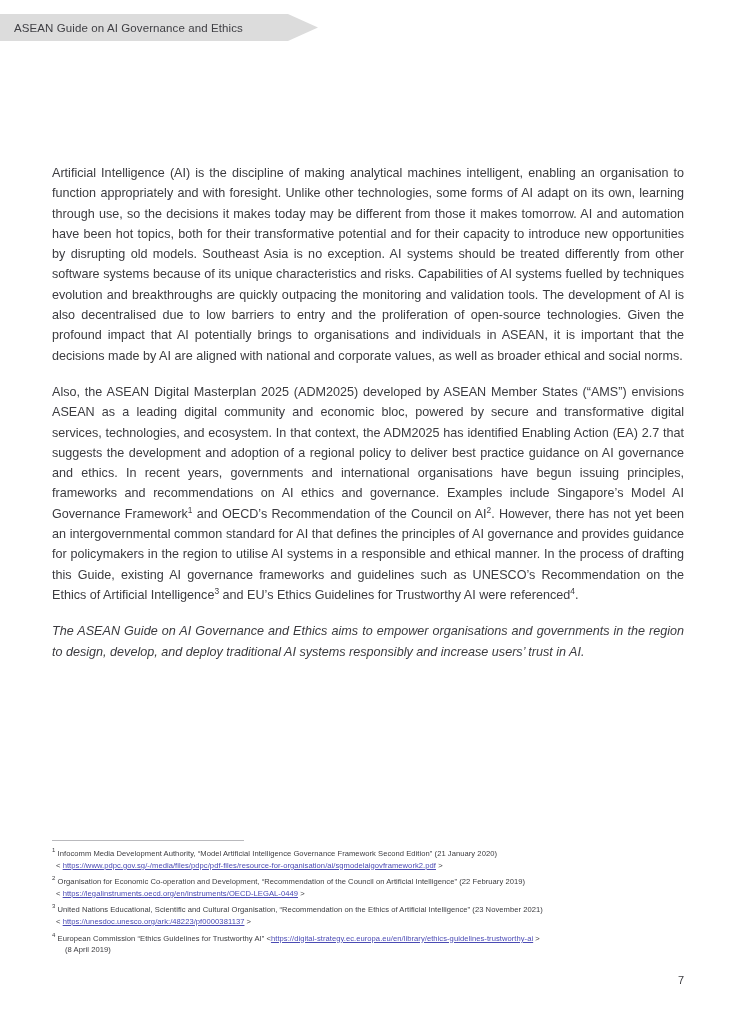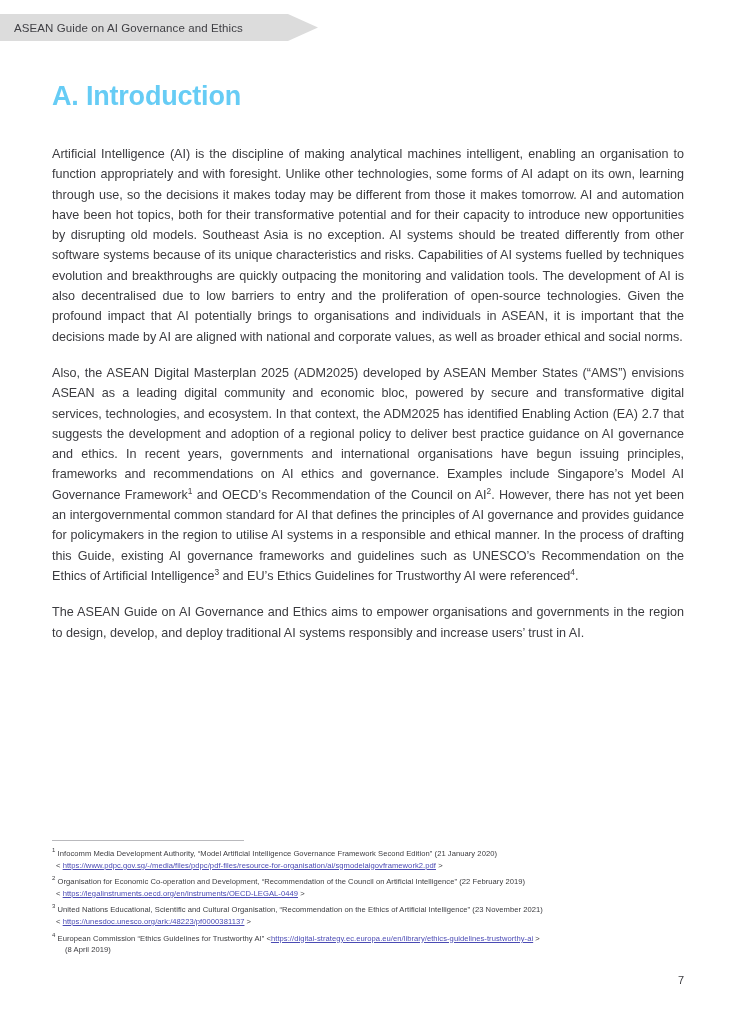--- a/index.html
+++ b/index.html
@@ -62,35 +62,35 @@
     font-size: 27px;
     font-weight: bold;
     color: #66ccf5;
     letter-spacing: -0.2px;
     line-height: 1.1;
   }
 
   .content {
     position: absolute;
     left: 0;
-    top: 144px;
+    top: 163px;
     width: 632px;
   }
 
   p.body-par {
     margin: 0 0 16px 0;
     font-size: 12.6px;
     line-height: 20.3px;
     text-align: justify;
     text-justify: inter-word;
     color: #3b3b3f;
     -webkit-hyphens: none;
     hyphens: none;
   }
-  p.body-par:last-child { margin-bottom: 4px; }
+  p.body-par:last-child { margin-bottom: 4px; font-style: italic; }
 
   sup.fn-ref {
     font-size: 8.4px;
     vertical-align: super;
     line-height: 0;
   }
 
   
   .footnotes {
     position: absolute;
@@ -141,21 +141,20 @@
 </head>
 <body>
 
 <div class="header-tab">
   <div class="header-tab-bg"></div>
   <div class="header-tab-label">ASEAN Guide on AI Governance and Ethics</div>
 </div>
 
 <div class="page">
 
-  <h1 class="section-title">A. Introduction</h1>
 
   <div class="content">
 
     <p class="body-par">Artificial Intelligence (AI) is the discipline of making analytical machines intelligent, enabling an organisation to function appropriately and with foresight. Unlike other technologies, some forms of AI adapt on its own, learning through use, so the decisions it makes today may be different from those it makes tomorrow. AI and automation have been hot topics, both for their transformative potential and for their capacity to introduce new opportunities by disrupting old models. Southeast Asia is no exception. AI systems should be treated differently from other software systems because of its unique characteristics and risks. Capabilities of AI systems fuelled by techniques evolution and breakthroughs are quickly outpacing the monitoring and validation tools. The development of AI is also decentralised due to low barriers to entry and the proliferation of open-source technologies. Given the profound impact that AI potentially brings to organisations and individuals in ASEAN, it is important that the decisions made by AI are aligned with national and corporate values, as well as broader ethical and social norms.</p>
 
     <p class="body-par">
       <span>Also, the ASEAN Digital Masterplan 2025 (ADM2025) developed by ASEAN Member States (“AMS”) envisions ASEAN as a leading digital community and economic bloc, powered by secure and transformative digital services, technologies, and ecosystem. In that context, the ADM2025 has identified Enabling Action (EA) 2.7 that suggests the development and adoption of a regional policy to deliver best practice guidance on AI governance and ethics. In recent years, governments and international organisations have begun issuing principles, frameworks and recommendations on AI ethics and governance. Examples include Singapore’s Model AI Governance Framework</span><sup class="fn-ref">1</sup><span> and OECD’s Recommendation of the Council on AI</span><sup class="fn-ref">2</sup><span>. However, there has not yet been an intergovernmental common standard for AI that defines the principles of AI governance and provides guidance for policymakers in the region to utilise AI systems in a responsible and ethical manner. In the process of drafting this Guide, existing AI governance frameworks and guidelines such as UNESCO’s Recommendation on the Ethics of Artificial Intelligence</span><sup class="fn-ref">3</sup><span> and EU’s Ethics Guidelines for Trustworthy AI were referenced</span><sup class="fn-ref">4</sup><span>.</span>
     </p>
 
     <p class="body-par">The ASEAN Guide on AI Governance and Ethics aims to empower organisations and governments in the region to design, develop, and deploy traditional AI systems responsibly and increase users’ trust in AI.</p>

